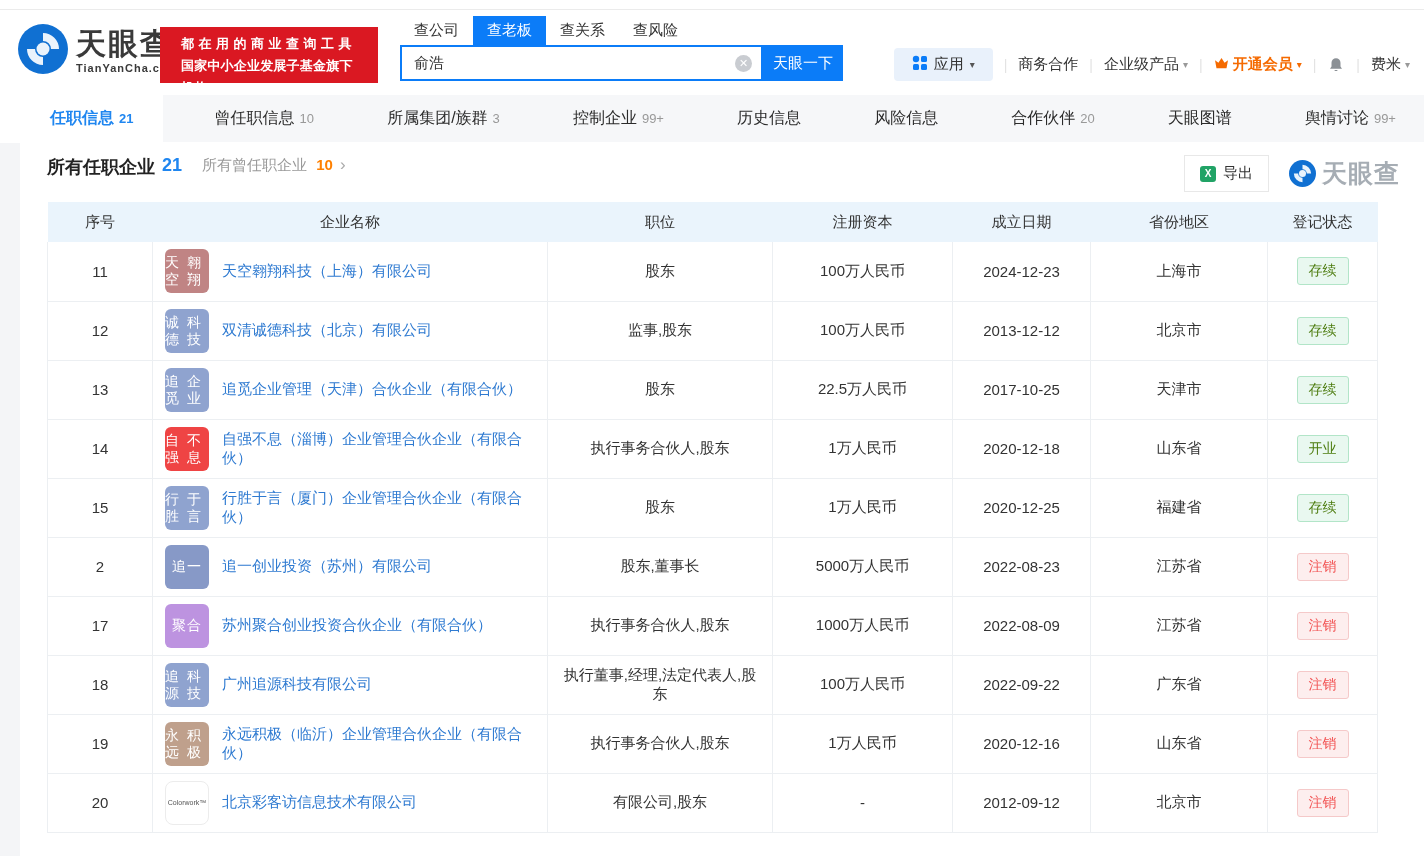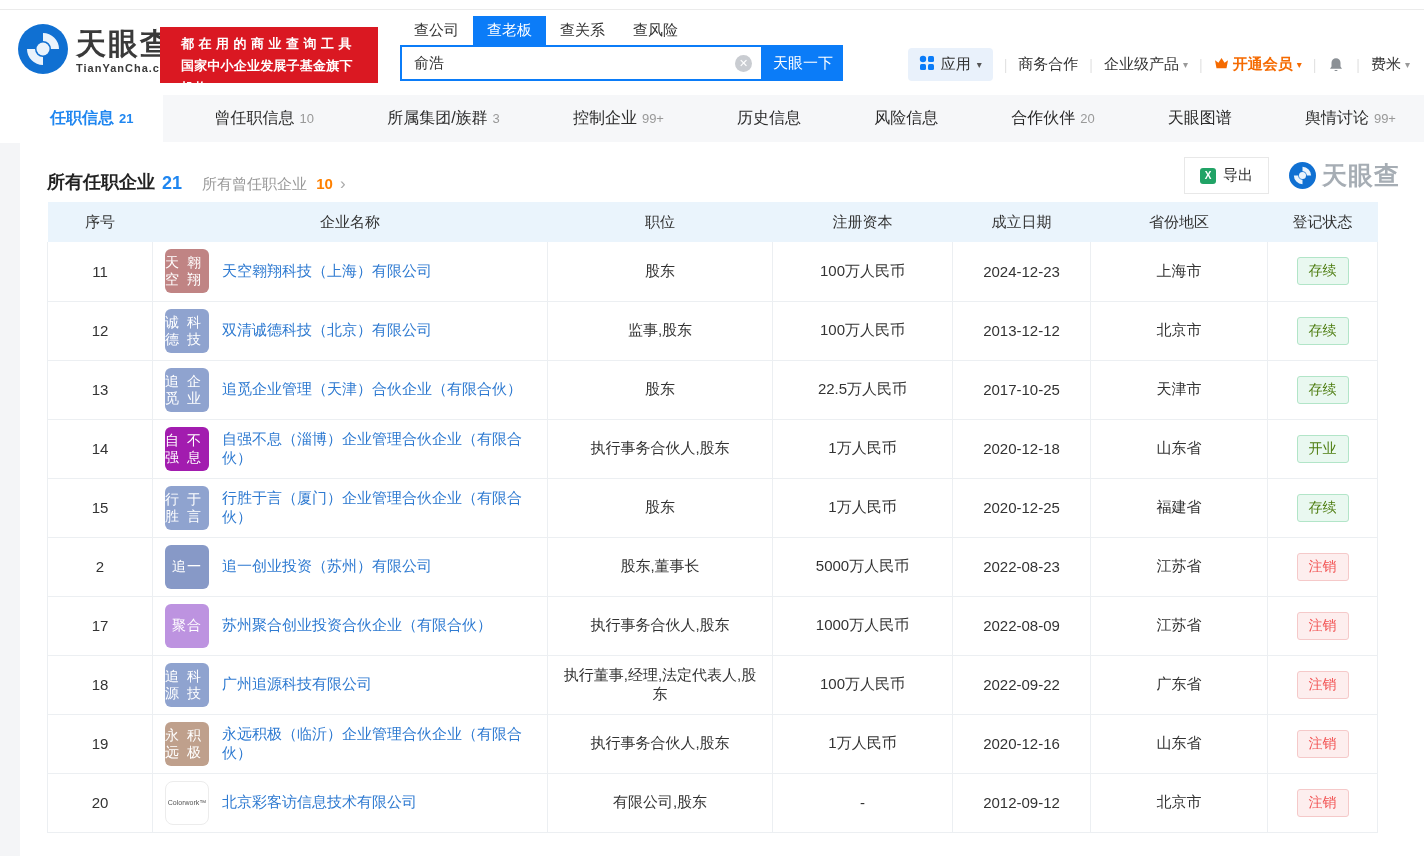--- a/index.html
+++ b/index.html
@@ -26,41 +26,41 @@
     display:flex; align-items:center; }
   .sinput { flex:1; border:none; outline:none; font-size:15px; color:#333; padding-left:12px;
     font-family:inherit; }
   .clear-btn { width:17px; height:17px; border-radius:50%; background:#c9ccd1; color:#fff;
     font-size:11px; line-height:17px; text-align:center; margin-right:9px; cursor:pointer; }
   .sbtn { width:80px; height:36px; background:#0b7cf8; color:#fff; font-size:15px; border:none;
     cursor:pointer; font-family:inherit; }
 
   .menu { position:absolute; right:14px; top:38px; display:flex; align-items:center; }
   .apps-btn { display:flex; align-items:center; gap:6px; background:#e9f1fb; border-radius:4px;
-    padding:7px 11px; font-size:15px; color:#333; cursor:pointer; }
+    padding:7px 18px; font-size:15px; color:#333; cursor:pointer; }
   .msep { color:#e3e3e3; margin:0 11px; font-size:14px; }
   .mitem { font-size:15px; color:#333; cursor:pointer; display:flex; align-items:center; gap:4px;}
   .caret { font-size:10px; color:#999; }
   .vip { color:#f56a00; font-weight:bold; display:flex; align-items:center; gap:4px; font-size:15px; cursor:pointer;}
   .vip .caret { color:#f56a00; }
 
   
   .navbar { margin-left:20px; width:1404px; height:47px; background:#f6f7f9;
     display:flex; justify-content:space-between; padding-right:6px; }
   .ntab { display:flex; align-items:center; padding:0 22px; font-size:16px; color:#2b2b2b;
     cursor:pointer; }
   .ntab.active { background:#fff; color:#1f86f0; font-weight:bold; padding:0 30px; }
   .ncount { font-size:13px; color:#999; margin-left:5px; font-weight:normal; }
   .ntab.active .ncount { color:#1f86f0; font-weight:bold; }
 
   .gutter { position:absolute; left:0; top:143px; width:20px; height:713px; background:#f4f5f7; }
 
   
   .content { margin-left:20px; width:1404px; background:#fff; }
-  .sechead { display:flex; align-items:flex-end; padding:13px 24px 0 27px; height:52px; }
+  .sechead { display:flex; align-items:flex-start; padding:13px 24px 0 27px; height:52px; }
   .sec-title { font-size:18px; font-weight:bold; color:#222; }
   .sec-count { font-size:18px; font-weight:bold; color:#1f86f0; margin-left:7px; }
   .sec-sub { font-size:15px; color:#999; margin-left:20px; cursor:pointer; }
   .sec-sub-count { color:#ff8000; font-weight:bold; margin-left:5px; }
   .sec-chev { color:#aaa; font-size:17px; margin-left:3px; }
   .sec-right { margin-left:auto; display:flex; align-items:center; }
   .export-btn { display:flex; align-items:center; gap:7px; border:1px solid #e8e8e8; background:#fff;
     padding:8px 15px; font-size:15px; color:#333; cursor:pointer; }
   .excel-icon { width:16px; height:16px; background:#21a366; border-radius:3px; color:#fff;
     font-size:10px; font-weight:bold; display:flex; align-items:center; justify-content:center; }
@@ -305,21 +305,21 @@
           <td>股东</td>
           <td>22.5万人民币</td>
           <td>2017-10-25</td>
           <td>天津市</td>
           <td><span class="badge green">存续</span></td>
         </tr>
         <tr>
           <td>14</td>
           <td>
             <div class="name-cell">
-              <div class="cicon" style="background: #a21caf;">
+              <div class="cicon" style="background: #ef4444;">
                 <div>自强</div>
                 <div>不息</div>
               </div>
               <a class="cname">自强不息（淄博）企业管理合伙企业（有限合伙）</a>
             </div>
           </td>
           <td>执行事务合伙人,股东</td>
           <td>1万人民币</td>
           <td>2020-12-18</td>
           <td>山东省</td>

